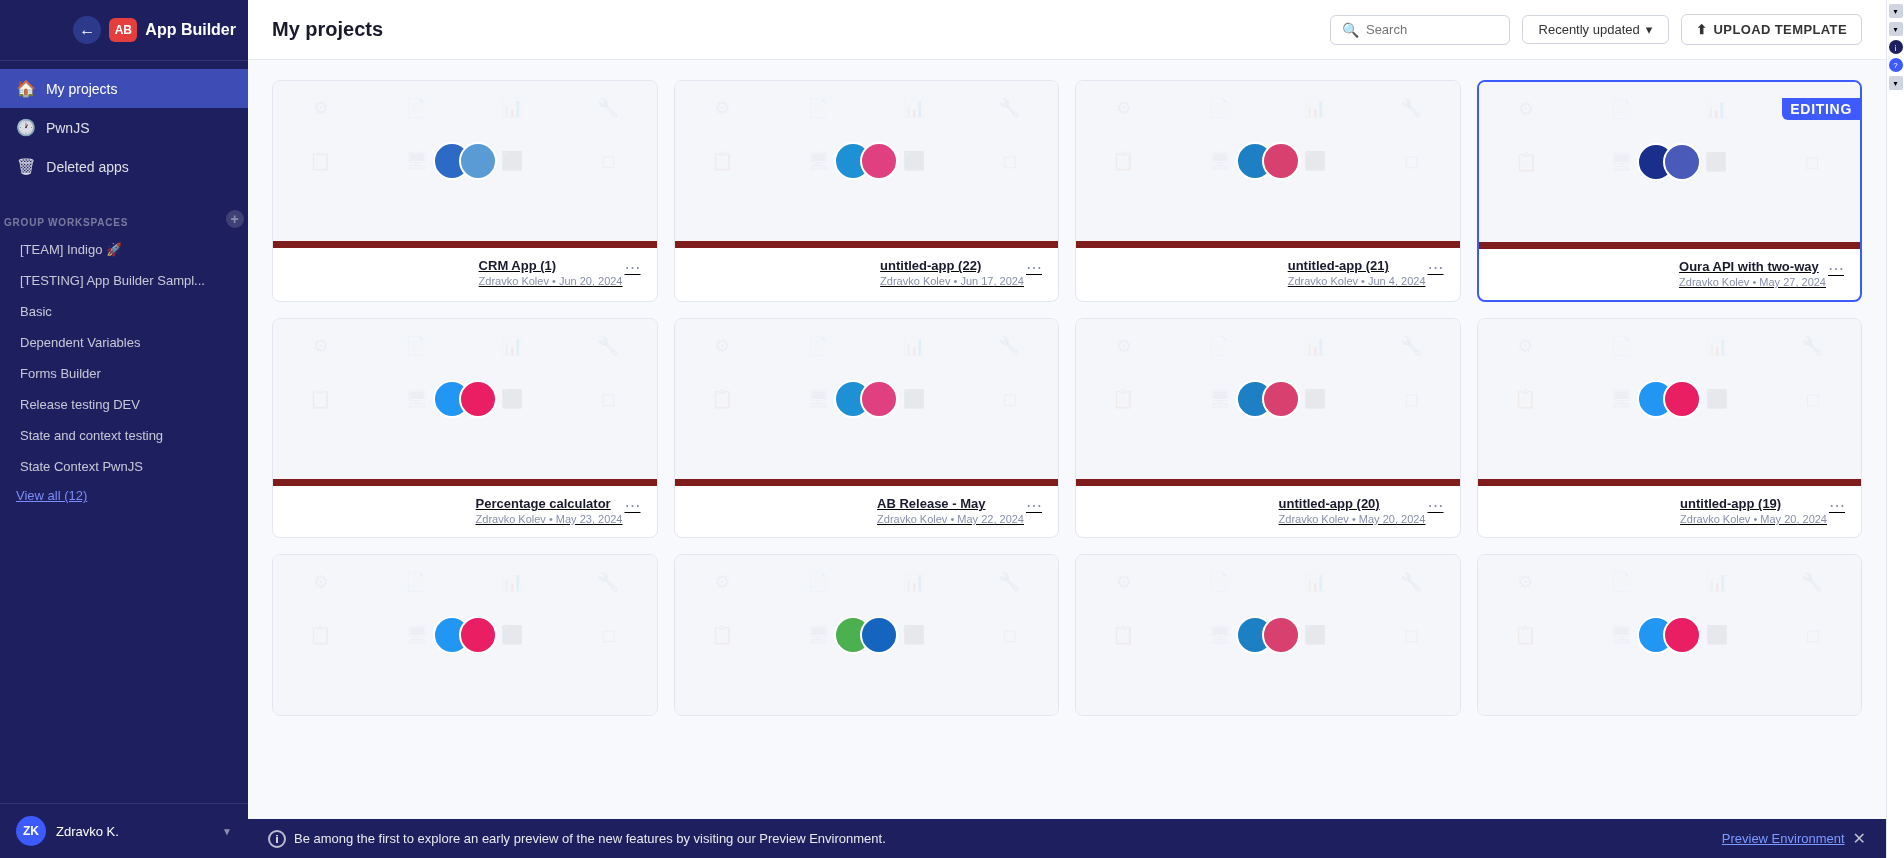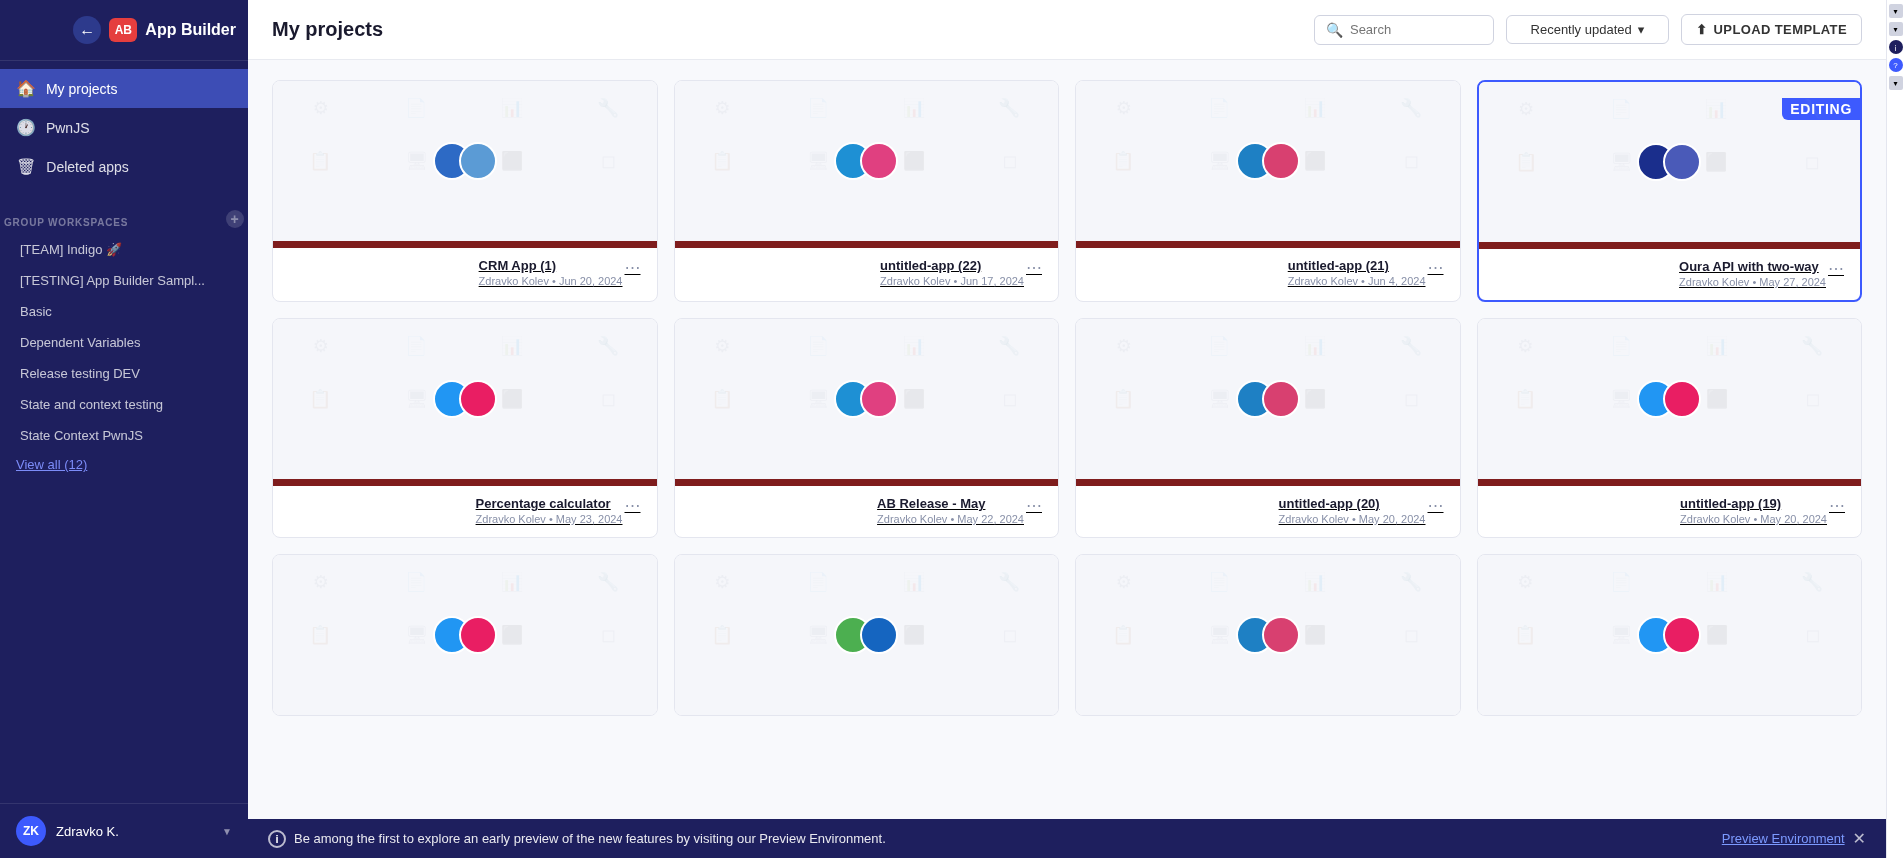--- a/index.html
+++ b/index.html
@@ -148,21 +148,21 @@
       font-size: 13px; color: #555;
       width: 100%;
       background: transparent;
     }
     .sort-dropdown {
       display: flex;
       align-items: center;
       gap: 6px;
       border: 1px solid #d0d3e0;
       border-radius: 6px;
-      padding: 6px 24px;
+      padding: 6px 16px;
       background: #fff;
       font-size: 13px;
       color: #333;
       cursor: pointer;
     }
     .upload-btn {
       display: flex;
       align-items: center;
       gap: 6px;
       background: #fff;
@@ -320,20 +320,21 @@
   <div class="sidebar-section-label">
     <span>GROUP WORKSPACES</span>
     <div class="sidebar-section-add">+</div>
   </div>
 
   <div class="sidebar-workspace-list">
     <div class="sidebar-ws-item">[TEAM] Indigo 🚀</div>
     <div class="sidebar-ws-item">[TESTING] App Builder Sampl...</div>
     <div class="sidebar-ws-item">Basic</div>
     <div class="sidebar-ws-item">Dependent Variables</div>
+    <div class="sidebar-ws-item">Forms Builder</div>
     <div class="sidebar-ws-item">Release testing DEV</div>
     <div class="sidebar-ws-item">State and context testing</div>
     <div class="sidebar-ws-item">State Context PwnJS</div>
     <div class="sidebar-view-all">View all (12)</div>
   </div>
 
   <div class="sidebar-footer">
     <div class="sidebar-avatar">ZK</div>
     <span class="sidebar-user-name">Zdravko K.</span>
     <span class="sidebar-chevron">▼</span>

